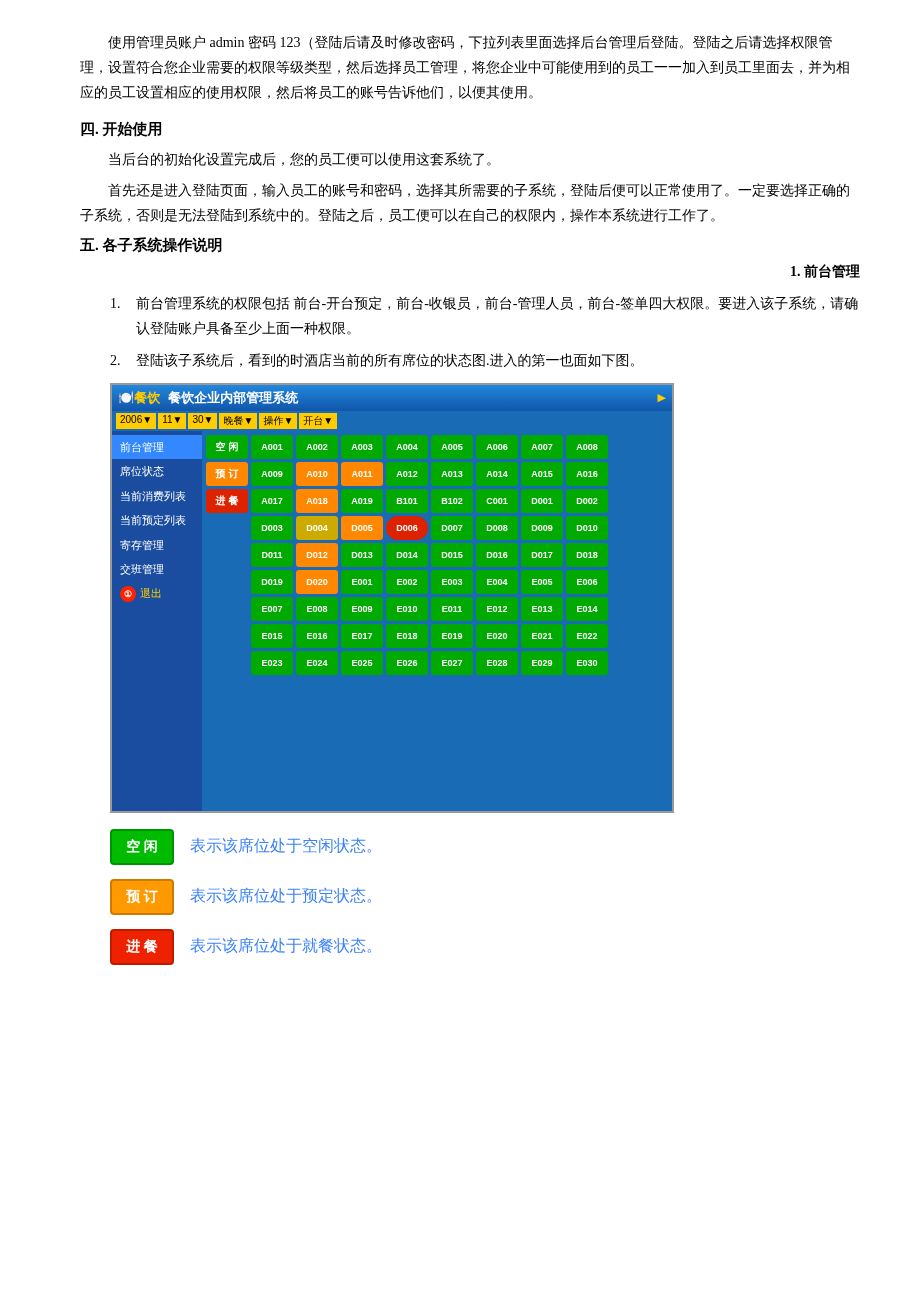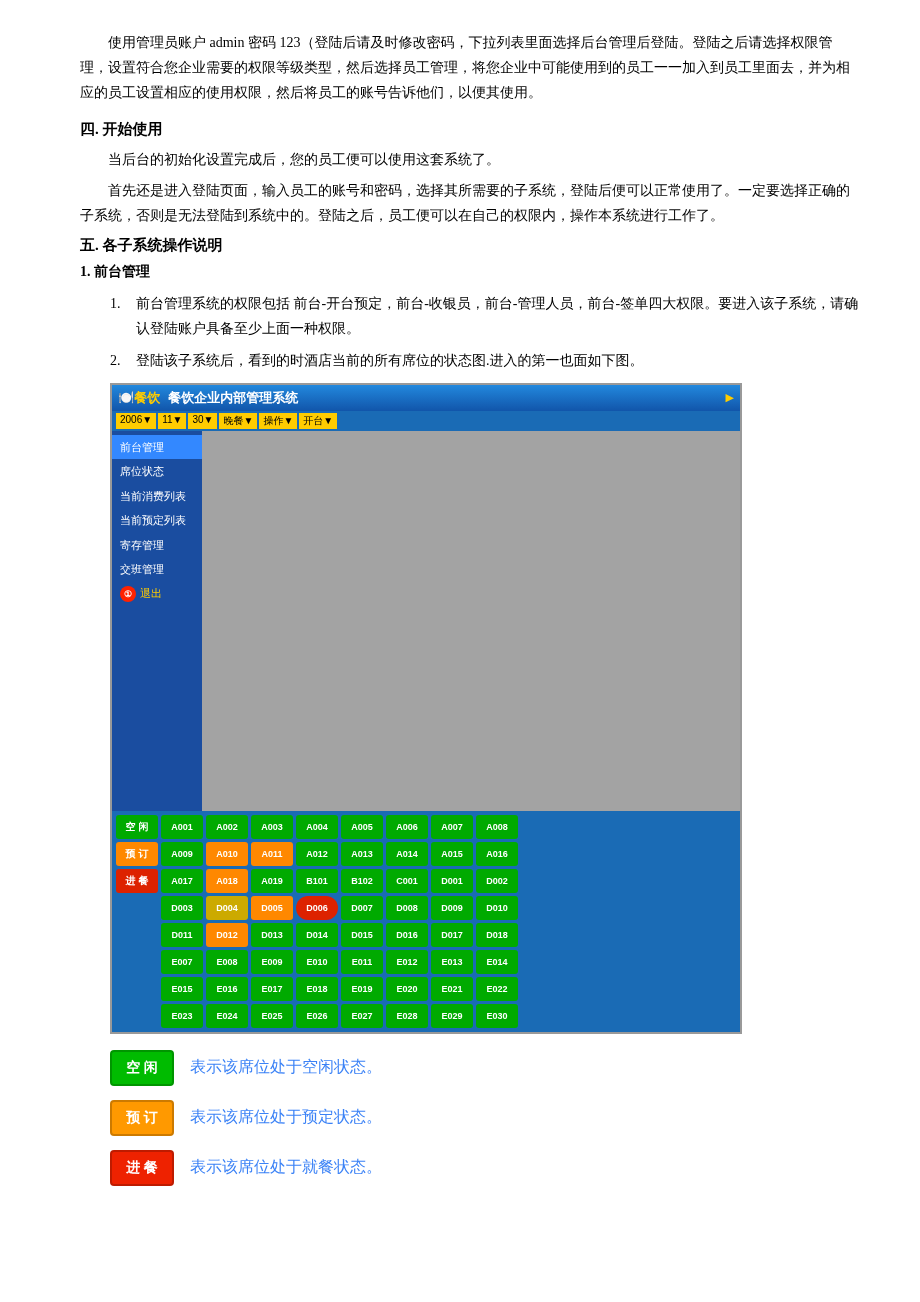--- a/index.html
+++ b/index.html
@@ -21,20 +21,21 @@
       font-weight: bold;
       margin-bottom: 8px;
       margin-top: 8px;
       font-size: 15px;
     }
     .sub-section-title {
       font-weight: bold;
       margin-bottom: 10px;
       margin-top: 6px;
       font-size: 14px;
+      text-align: right;
     }
     .section-text {
       line-height: 1.8;
       text-indent: 2em;
       margin-bottom: 6px;
     }
     .list-item-container {
       margin-left: 30px;
       margin-bottom: 8px;
     }
@@ -49,23 +50,23 @@
       font-weight: normal;
     }
     .list-text {
       flex: 1;
       line-height: 1.8;
     }
 
     
     .restaurant-screenshot {
       border: 2px solid #999;
-      width: 632px;
+      width: 564px;
       margin: 10px 0 16px 30px;
-      background: #a3a3a3;
+      background: #f0abfc;
       font-family: Arial, sans-serif;
     }
     .rs-header {
       background: linear-gradient(to bottom, #2288dd, #1155aa);
       padding: 4px 6px;
       display: flex;
       align-items: center;
       gap: 8px;
     }
     .rs-logo {
@@ -89,21 +90,20 @@
       background: #ffcc00;
       color: #000;
       font-size: 10px;
       padding: 1px 4px;
       border-radius: 0;
       cursor: pointer;
     }
     .rs-body {
       display: flex;
       height: auto;
-      flex-direction: column;
     }
     .rs-sidebar {
       background: #1a4da0;
       width: 90px;
       min-height: 380px;
       padding: 4px 0;
       flex-shrink: 0;
     }
     .rs-sidebar-item {
       color: #fff;
@@ -333,20 +333,31 @@
           <div class="rs-seat seat-green">D011</div>
           <div class="rs-seat seat-orange">D012</div>
           <div class="rs-seat seat-green">D013</div>
           <div class="rs-seat seat-green">D014</div>
           <div class="rs-seat seat-green">D015</div>
           <div class="rs-seat seat-green">D016</div>
           <div class="rs-seat seat-green">D017</div>
           <div class="rs-seat seat-green">D018</div>
         </div>
 
+        <div class="rs-seats-row">
+          <div style="width:42px;flex-shrink:0;"></div>
+          <div class="rs-seat seat-green">D019</div>
+          <div class="rs-seat seat-orange">D020</div>
+          <div class="rs-seat seat-green">E001</div>
+          <div class="rs-seat seat-green">E002</div>
+          <div class="rs-seat seat-green">E003</div>
+          <div class="rs-seat seat-green">E004</div>
+          <div class="rs-seat seat-green">E005</div>
+          <div class="rs-seat seat-green">E006</div>
+        </div>
 
         <div class="rs-seats-row">
           <div style="width:42px;flex-shrink:0;"></div>
           <div class="rs-seat seat-green">E007</div>
           <div class="rs-seat seat-green">E008</div>
           <div class="rs-seat seat-green">E009</div>
           <div class="rs-seat seat-green">E010</div>
           <div class="rs-seat seat-green">E011</div>
           <div class="rs-seat seat-green">E012</div>
           <div class="rs-seat seat-green">E013</div>

